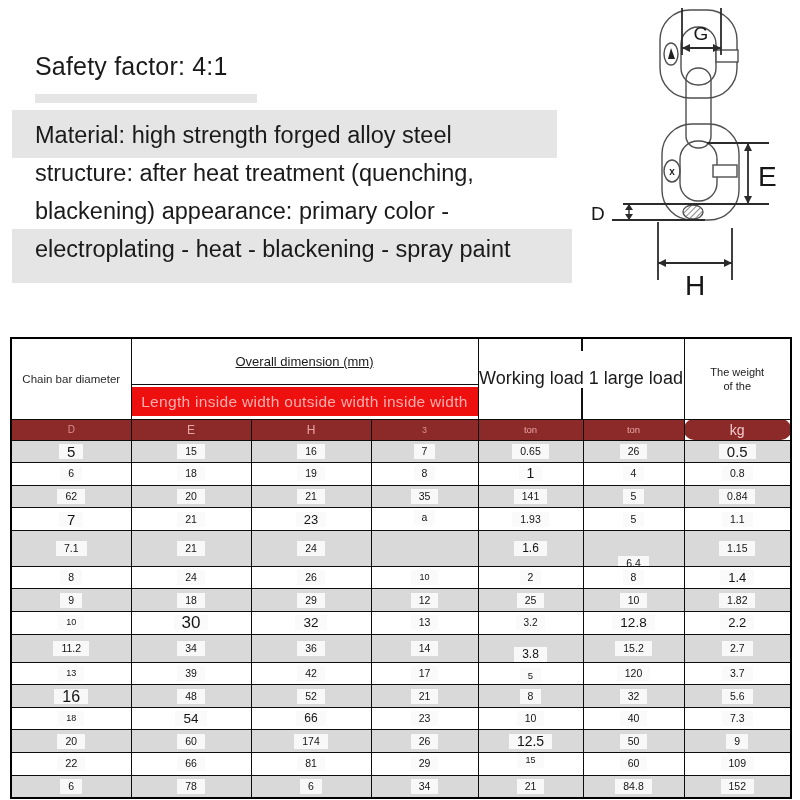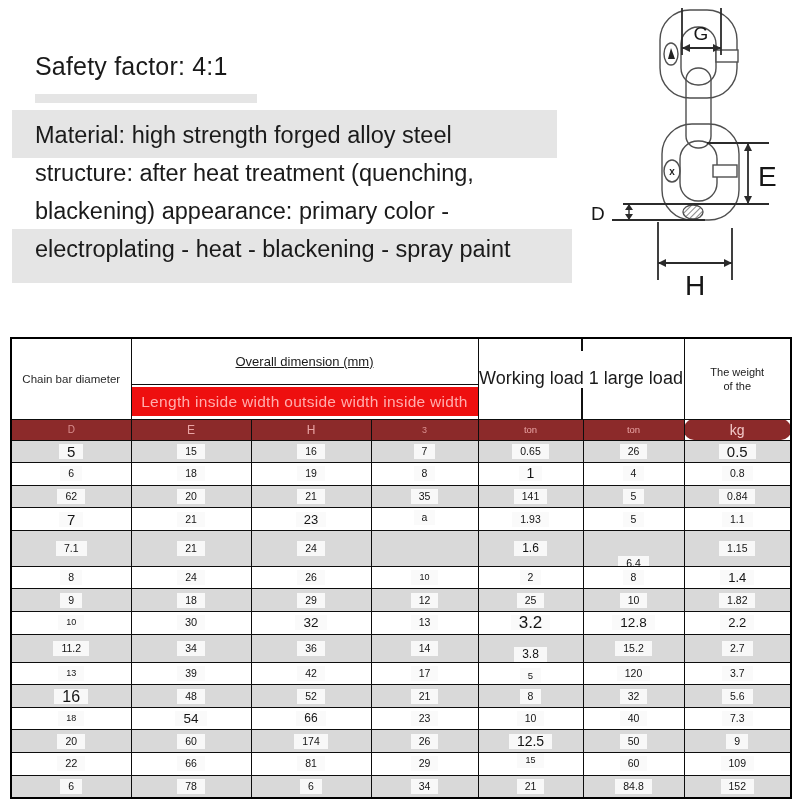--- a/index.html
+++ b/index.html
@@ -213,24 +213,24 @@
         <td><span class="v">9</span></td>
         <td><span class="v">18</span></td>
         <td><span class="v">29</span></td>
         <td><span class="v">12</span></td>
         <td><span class="v">25</span></td>
         <td><span class="v">10</span></td>
         <td><span class="v">1.82</span></td>
       </tr>
       <tr class="white">
         <td><span class="v" style="font-size: 9px;">10</span></td>
-        <td><span class="v" style="font-size: 11px;">30</span></td>
+        <td><span class="v" style="font-size: 17px;">30</span></td>
         <td><span class="v" style="font-size: 13.5px;">32</span></td>
         <td><span class="v">13</span></td>
-        <td><span class="v" style="font-size: 17px;">3.2</span></td>
+        <td><span class="v" style="font-size: 10px;">3.2</span></td>
         <td><span class="v" style="font-size: 13.5px;">12.8</span></td>
         <td><span class="v" style="font-size: 13px;">2.2</span></td>
       </tr>
       <tr class="gray">
         <td><span class="v">11.2</span></td>
         <td><span class="v">34</span></td>
         <td><span class="v">36</span></td>
         <td><span class="v">14</span></td>
         <td><span class="v" style="font-size: 12px; margin-top: 12px;">3.8</span></td>
         <td><span class="v">15.2</span></td>

